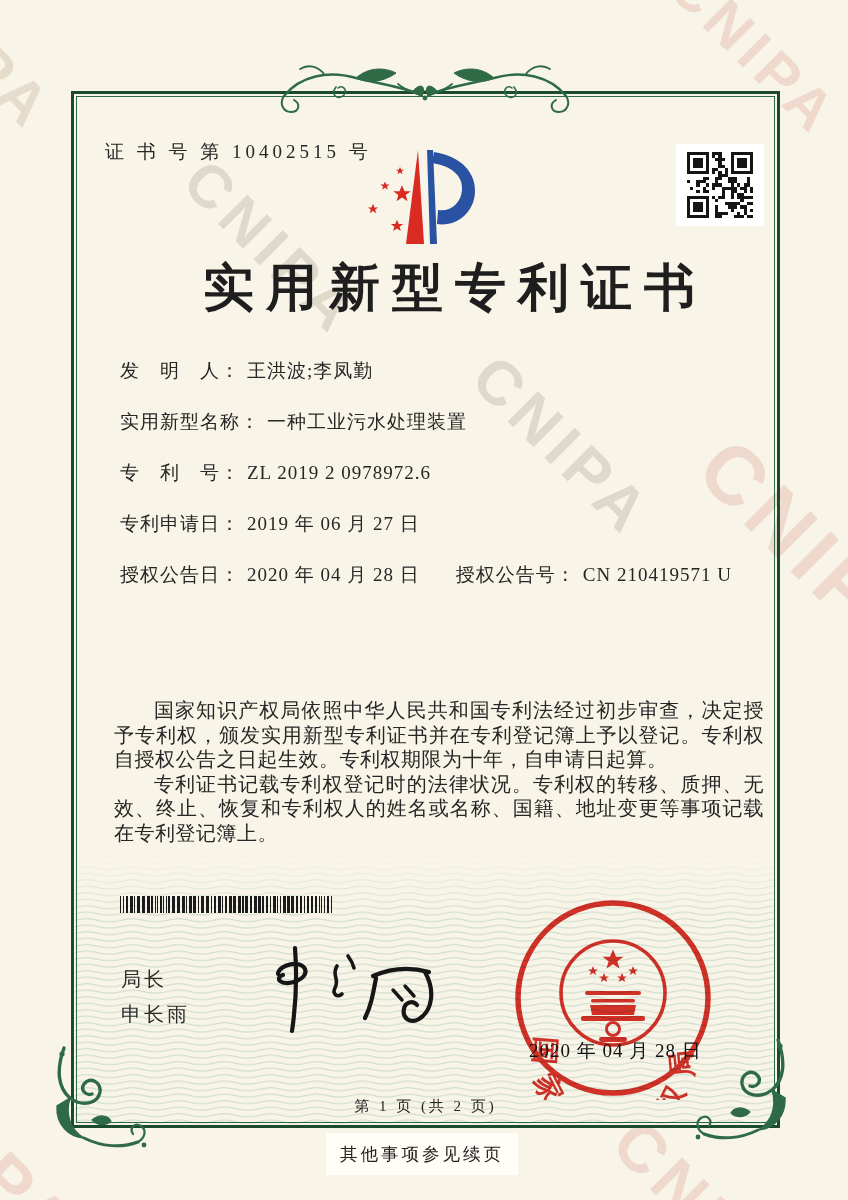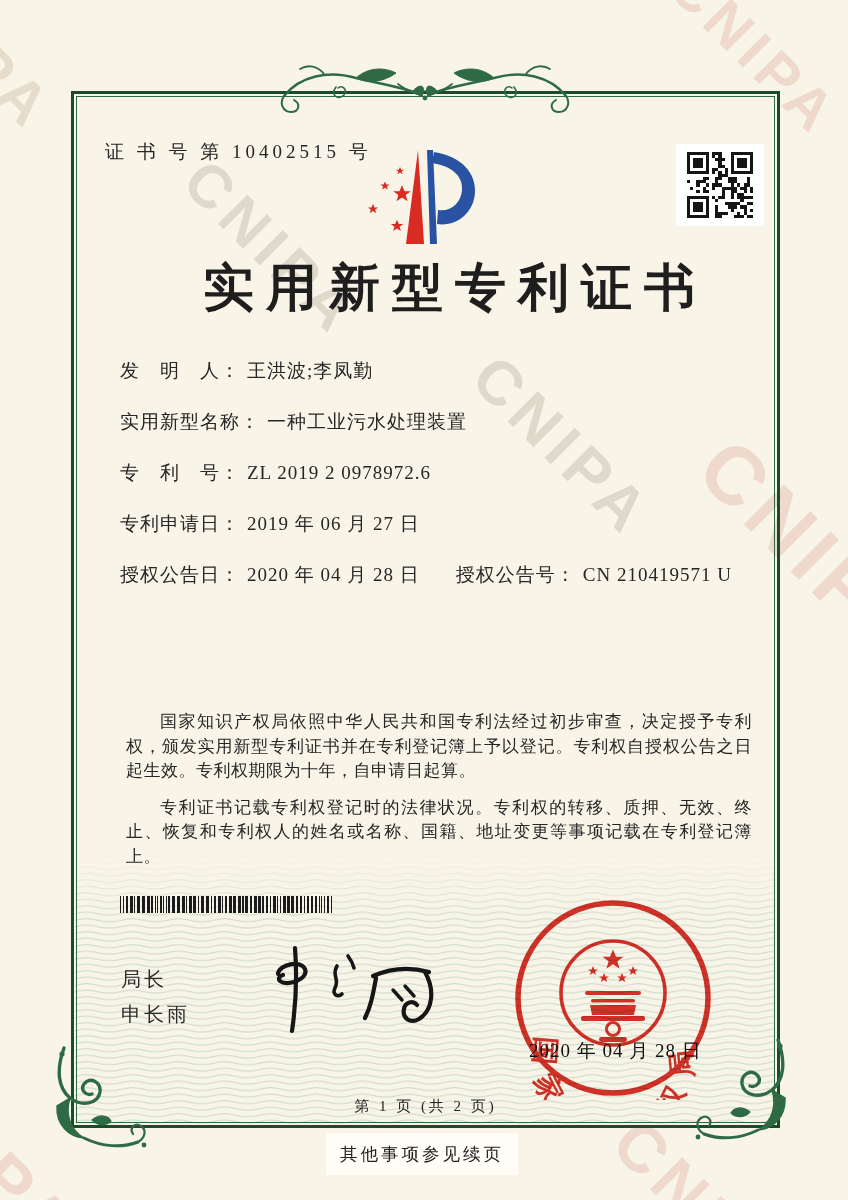--- a/index.html
+++ b/index.html
@@ -33,21 +33,21 @@
   .qr i{display:block;}
   .qr i.b{background:#151515;}
   .title{position:absolute;left:71px;top:254px;width:768px;text-align:center;font-size:51px;
       font-weight:700;letter-spacing:12px;color:#1e1e1e;z-index:5;white-space:nowrap;}
   .fields{position:absolute;left:120px;top:352px;width:600px;padding-top:8px;z-index:5;}
   .frow{white-space:nowrap;font-size:19px;line-height:21px;margin-bottom:30px;}
   .flabel{letter-spacing:1px;}
   .fvalue{margin-left:7px;letter-spacing:1px;}
   .flabel2{margin-left:36px;letter-spacing:1px;}
   .paras{position:absolute;left:114px;top:698px;width:650px;z-index:5;}
-  .paras p{margin:12px;font-size:17px;line-height:24.6px;text-indent:2em;text-align:justify;
+  .paras p{margin:0;font-size:20px;line-height:24.6px;text-indent:2em;text-align:justify;
       letter-spacing:0.5px;}
   .barcode{position:absolute;left:120px;top:896px;width:216px;height:17px;z-index:5;font-size:0;}
   .barcode i{display:inline-block;height:100%;background:#1b1b1b;vertical-align:top;}
   .sig-title{position:absolute;left:121px;top:966px;font-size:20px;letter-spacing:3px;z-index:6;
       font-family:"Liberation Sans","DejaVu Sans",sans-serif;font-weight:500;color:#2b2b2b;}
   .sig-name{position:absolute;left:121px;top:1001px;font-size:20px;letter-spacing:3px;z-index:6;
       font-family:"Liberation Sans","DejaVu Sans",sans-serif;font-weight:500;color:#2b2b2b;}
   .sig-script{position:absolute;left:245px;top:942px;z-index:6;}
   .seal{position:absolute;left:511px;top:896px;z-index:6;mix-blend-mode:multiply;opacity:0.95;}
   .seal-date{position:absolute;left:529px;top:1038px;width:150px;font-size:19px;letter-spacing:1px;

